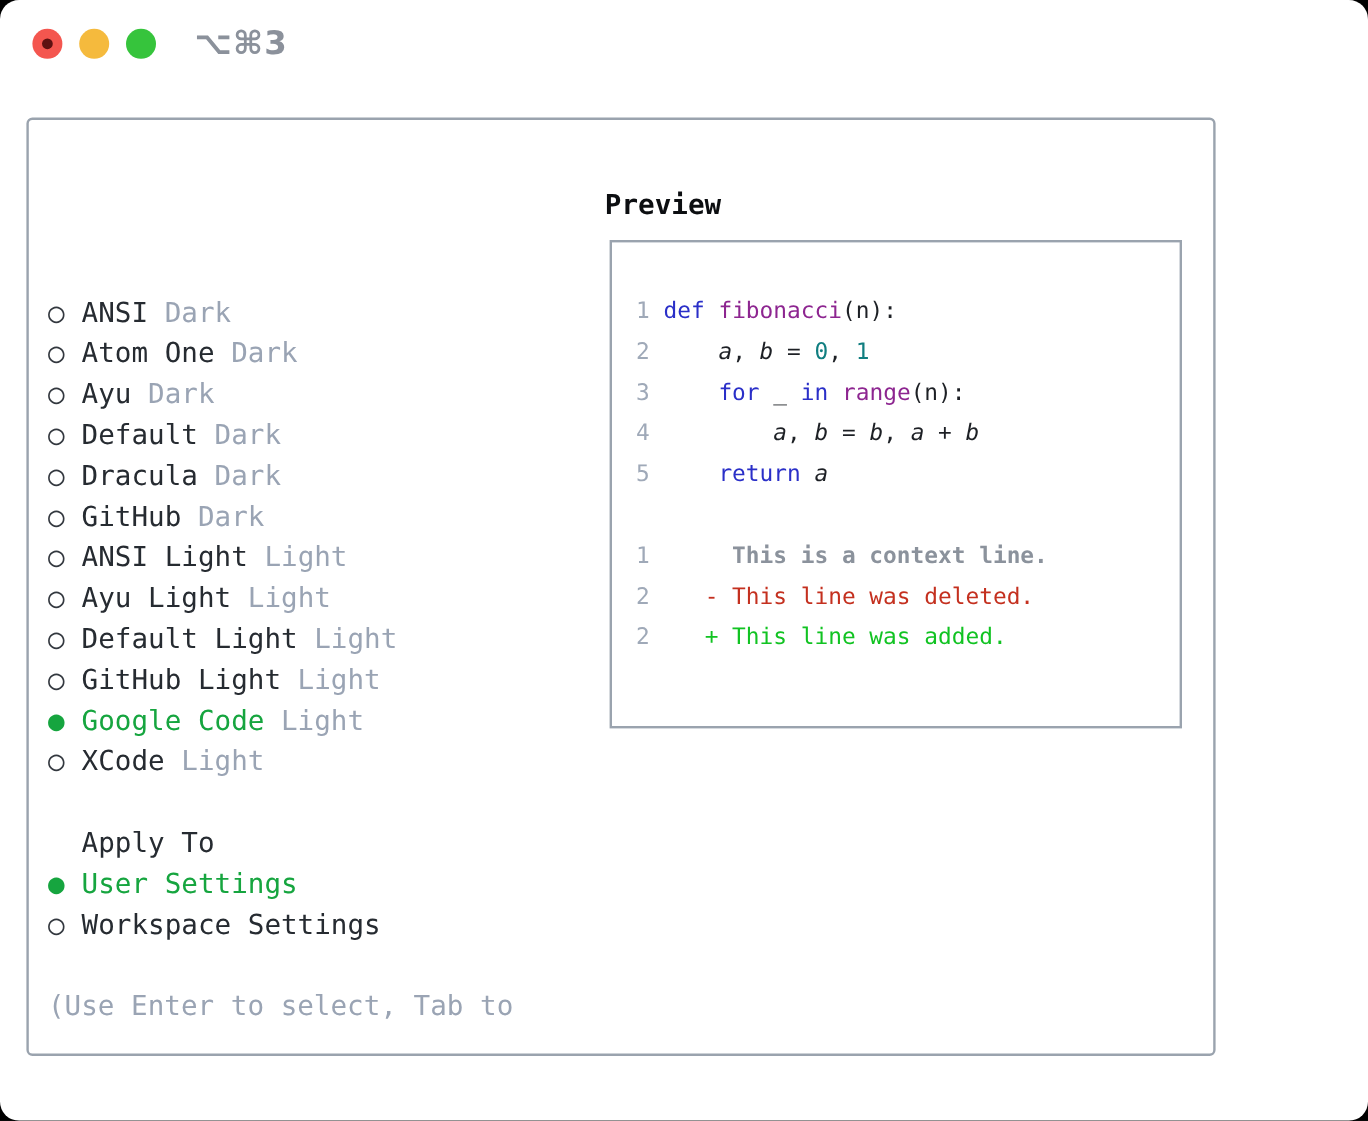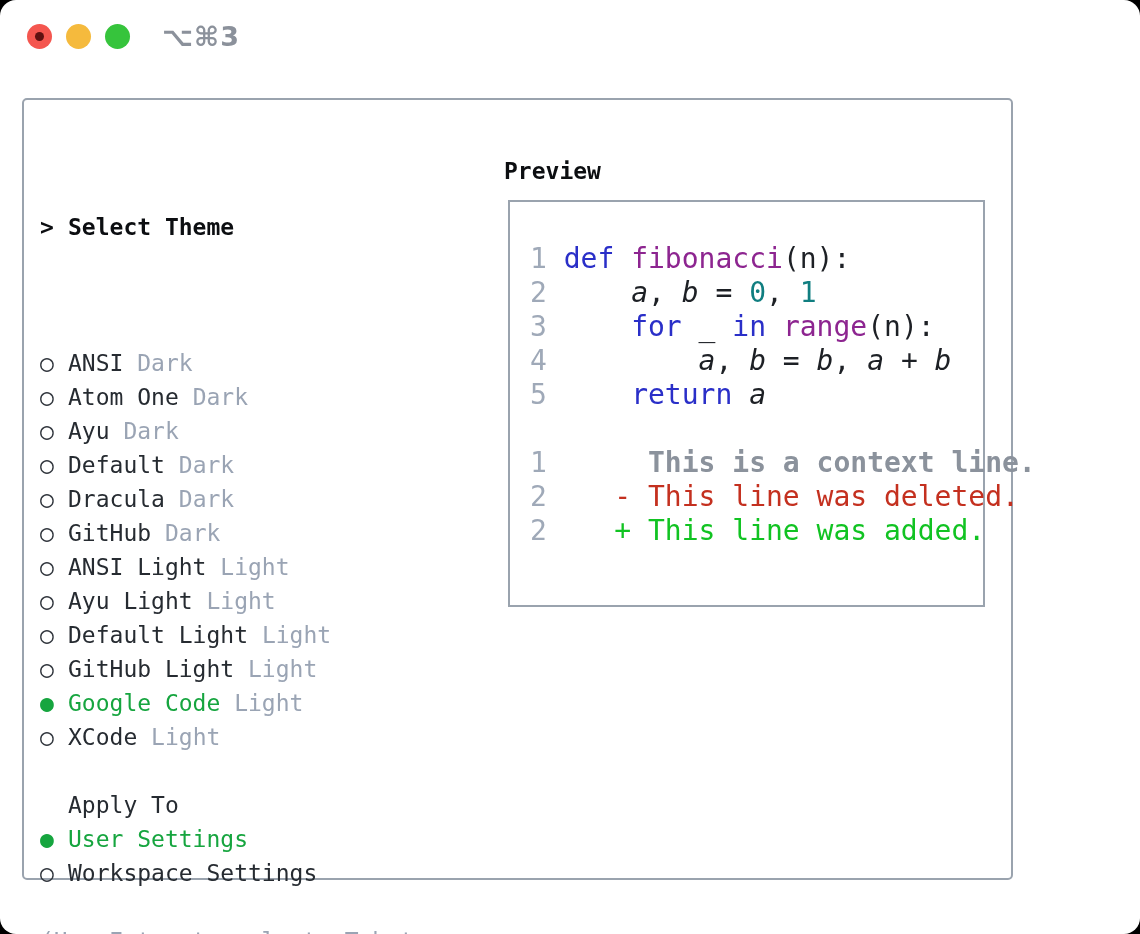--- a/index.html
+++ b/index.html
@@ -24,21 +24,21 @@
   .marker{display:inline-block;width:28px;}
   .hdr{font-weight:bold;color:#0c0e11;}
   .name{color:var(--ink);}
   .tag{color:var(--muted-gray);margin-top:32px;}
   .sel{color:var(--accent-green);}
   .circ{color:#33383f;}
   .help{color:var(--muted-gray);}
 
   .preview-hdr{position:absolute;left:480px;top:42px;font-size:23px;line-height:34px;font-weight:bold;color:#0c0e11;margin-top:12px;}
   .preview-box{position:absolute;left:484px;top:100px;width:473px;height:403px;border:2px solid var(--border-gray);background:#fff;}
-  .code{position:absolute;left:20px;top:40px;font-size:28px;line-height:34px;white-space:pre;}
+  .code{position:absolute;left:20px;top:40px;font-size:19px;line-height:34px;white-space:pre;}
   .code-line{height:34px;}
   .num{color:var(--line-number-gray);}
   .kw{color:var(--keyword-blue);}
   .fn{color:var(--function-purple);}
   .lit{color:var(--number-teal);}
   .pl{color:#1d2025;}
   .v{color:#1d2025;font-style:italic;}
   .ctx{color:var(--context-gray);font-weight:bold;}
   .del{color:var(--deleted-red);margin-top:12px;}
   .add{color:var(--added-green);}
@@ -52,21 +52,20 @@
     <div class="traffic t-close">
       <div class="dot"></div>
     </div>
     <div class="traffic t-min"></div>
     <div class="traffic t-zoom"></div>
     <div class="win-title">⌥⌘3</div>
 
     <div class="panel">
 
       <div class="grid" id="left-col">
-        <div class="row"><span class="marker hdr">&gt;</span><span class="hdr">Select Theme</span></div>
         
       <div class="row"><span class="marker circ">○</span><span class="name">ANSI </span><span class="tag">Dark</span></div><div class="row"><span class="marker circ">○</span><span class="name">Atom One </span><span class="tag">Dark</span></div><div class="row"><span class="marker circ">○</span><span class="name">Ayu </span><span class="tag">Dark</span></div><div class="row"><span class="marker circ">○</span><span class="name">Default </span><span class="tag">Dark</span></div><div class="row"><span class="marker circ">○</span><span class="name">Dracula </span><span class="tag">Dark</span></div><div class="row"><span class="marker circ">○</span><span class="name">GitHub </span><span class="tag">Dark</span></div><div class="row"><span class="marker circ">○</span><span class="name">ANSI Light </span><span class="tag">Light</span></div><div class="row"><span class="marker circ">○</span><span class="name">Ayu Light </span><span class="tag">Light</span></div><div class="row"><span class="marker circ">○</span><span class="name">Default Light </span><span class="tag">Light</span></div><div class="row"><span class="marker circ">○</span><span class="name">GitHub Light </span><span class="tag">Light</span></div><div class="row"><span class="marker sel">●</span><span class="sel">Google Code </span><span class="tag">Light</span></div><div class="row"><span class="marker circ">○</span><span class="name">XCode </span><span class="tag">Light</span></div><div class="row"></div><div class="row" style="color: rgb(12, 14, 17);"><span class="marker"></span><span class="name">Apply To</span></div><div class="row"><span class="marker sel">●</span><span class="sel">User Settings</span></div><div class="row"><span class="marker circ">○</span><span class="name">Workspace Settings</span></div><div class="row"></div><div class="row"><span class="help">(Use Enter to select, Tab to</span></div></div>
 
       <div class="preview-hdr">Preview</div>
 
       <div class="preview-box">
         <div class="code" id="code-col"><div class="code-line"><span class="num">1 </span><span class="kw">def</span><span class="pl"> </span><span class="fn">fibonacci</span><span class="pl">(n):</span></div><div class="code-line"><span class="num">2 </span><span class="pl">    </span><span class="v">a</span><span class="pl">, </span><span class="v">b</span><span class="pl"> = </span><span class="lit">0</span><span class="pl">, </span><span class="lit">1</span></div><div class="code-line"><span class="num">3 </span><span class="pl">    </span><span class="kw">for</span><span class="pl"> _ </span><span class="kw">in</span><span class="pl"> </span><span class="fn">range</span><span class="pl">(n):</span></div><div class="code-line"><span class="num">4 </span><span class="pl">        </span><span class="v">a</span><span class="pl">, </span><span class="v">b</span><span class="pl"> = </span><span class="v">b</span><span class="pl">, </span><span class="v">a</span><span class="pl"> + </span><span class="v">b</span></div><div class="code-line"><span class="num">5 </span><span class="pl">    </span><span class="kw">return</span><span class="pl"> </span><span class="v">a</span></div><div class="code-line"></div><div class="code-line"><span class="num">1</span><span class="ctx">      This is a context line.</span></div><div class="code-line"><span class="num">2</span><span class="del">    - This line was deleted.</span></div><div class="code-line"><span class="num">2</span><span class="add">    + This line was added.</span></div></div>
       </div>
 
     </div>

